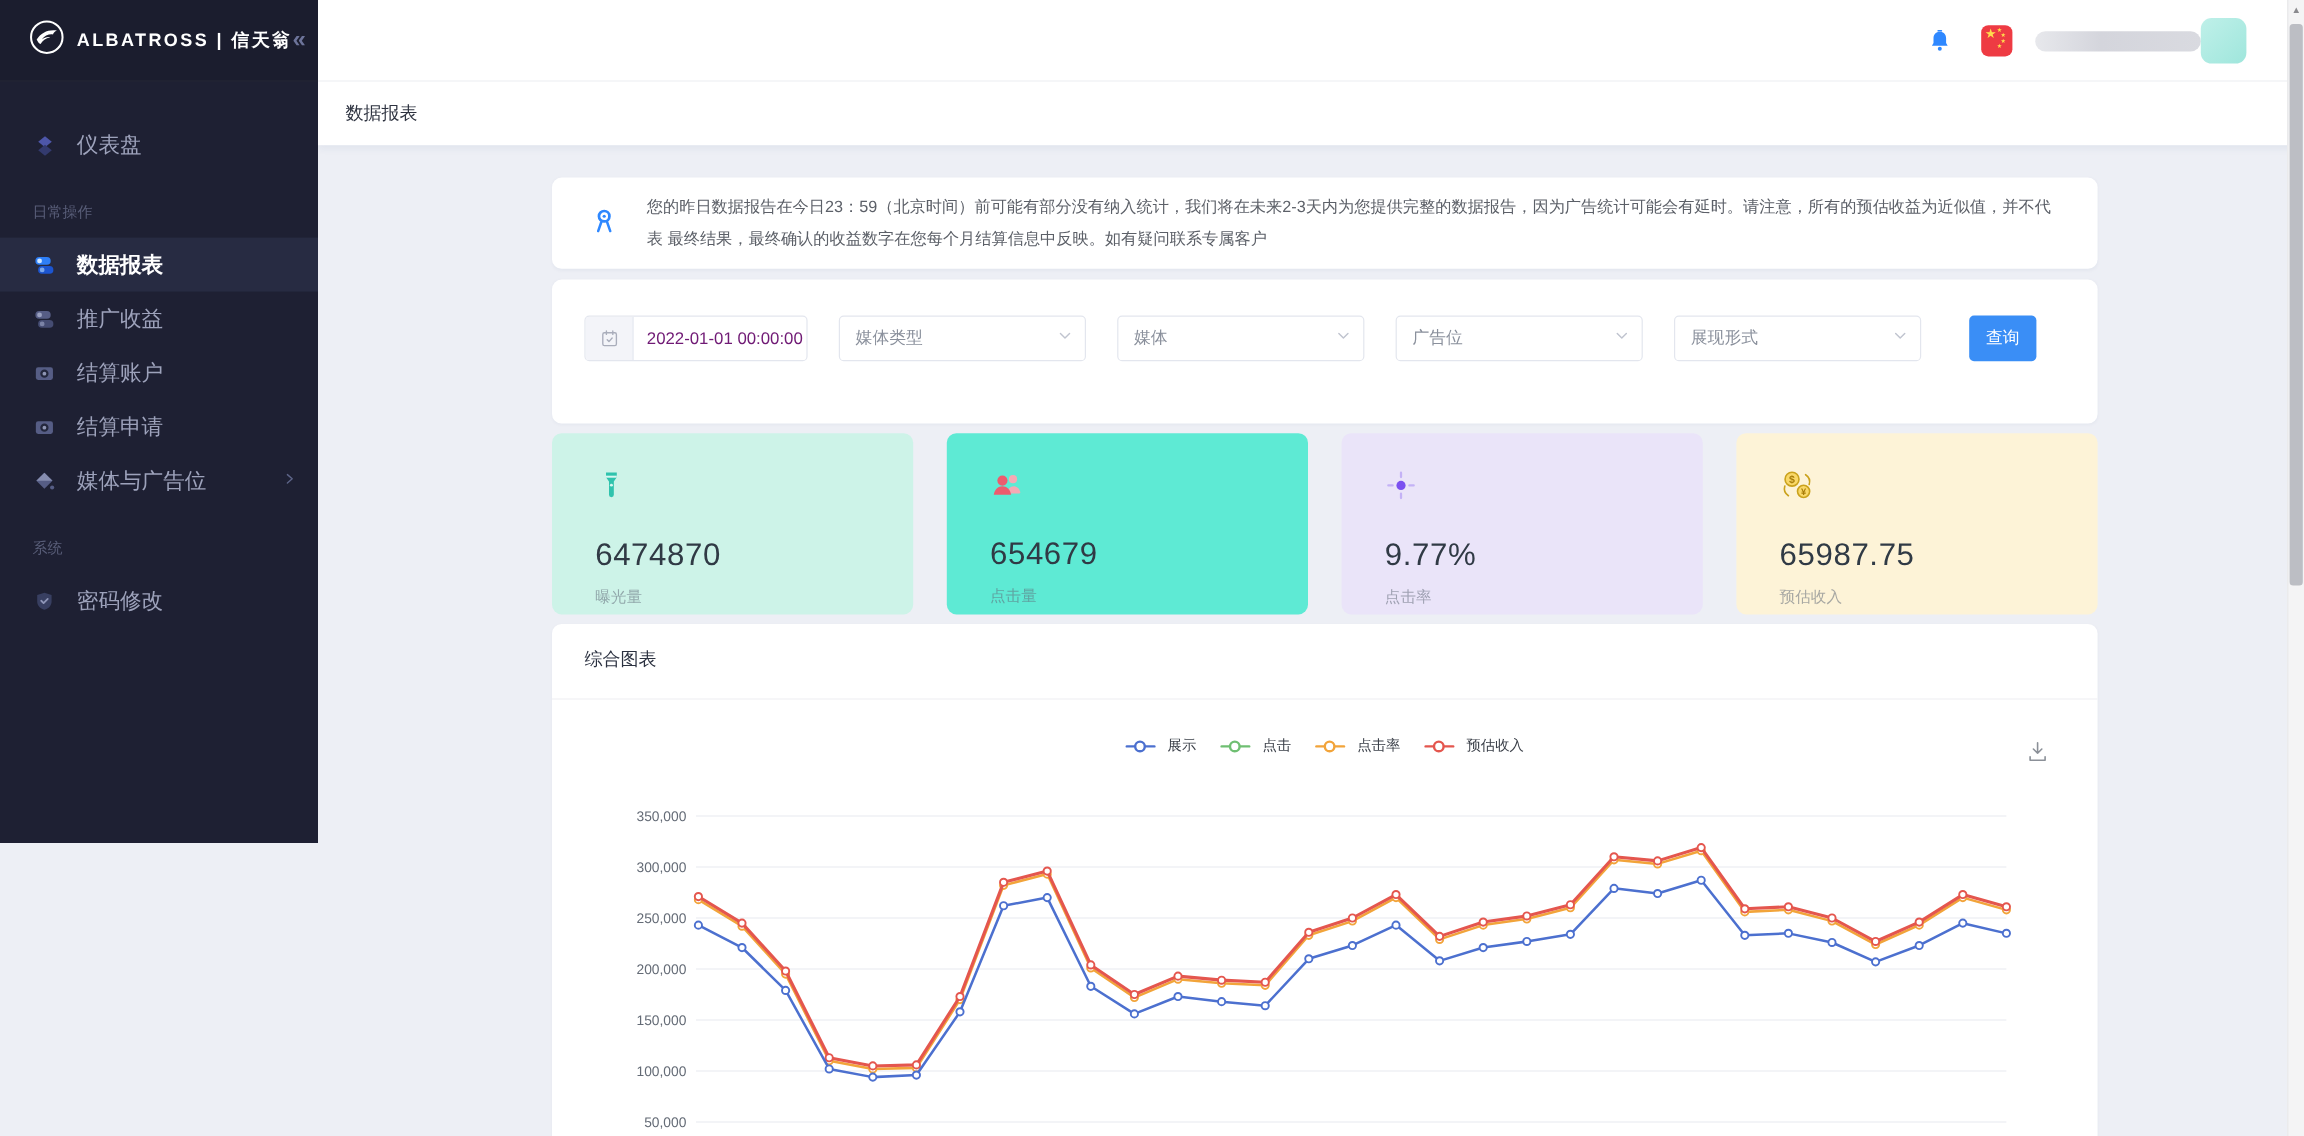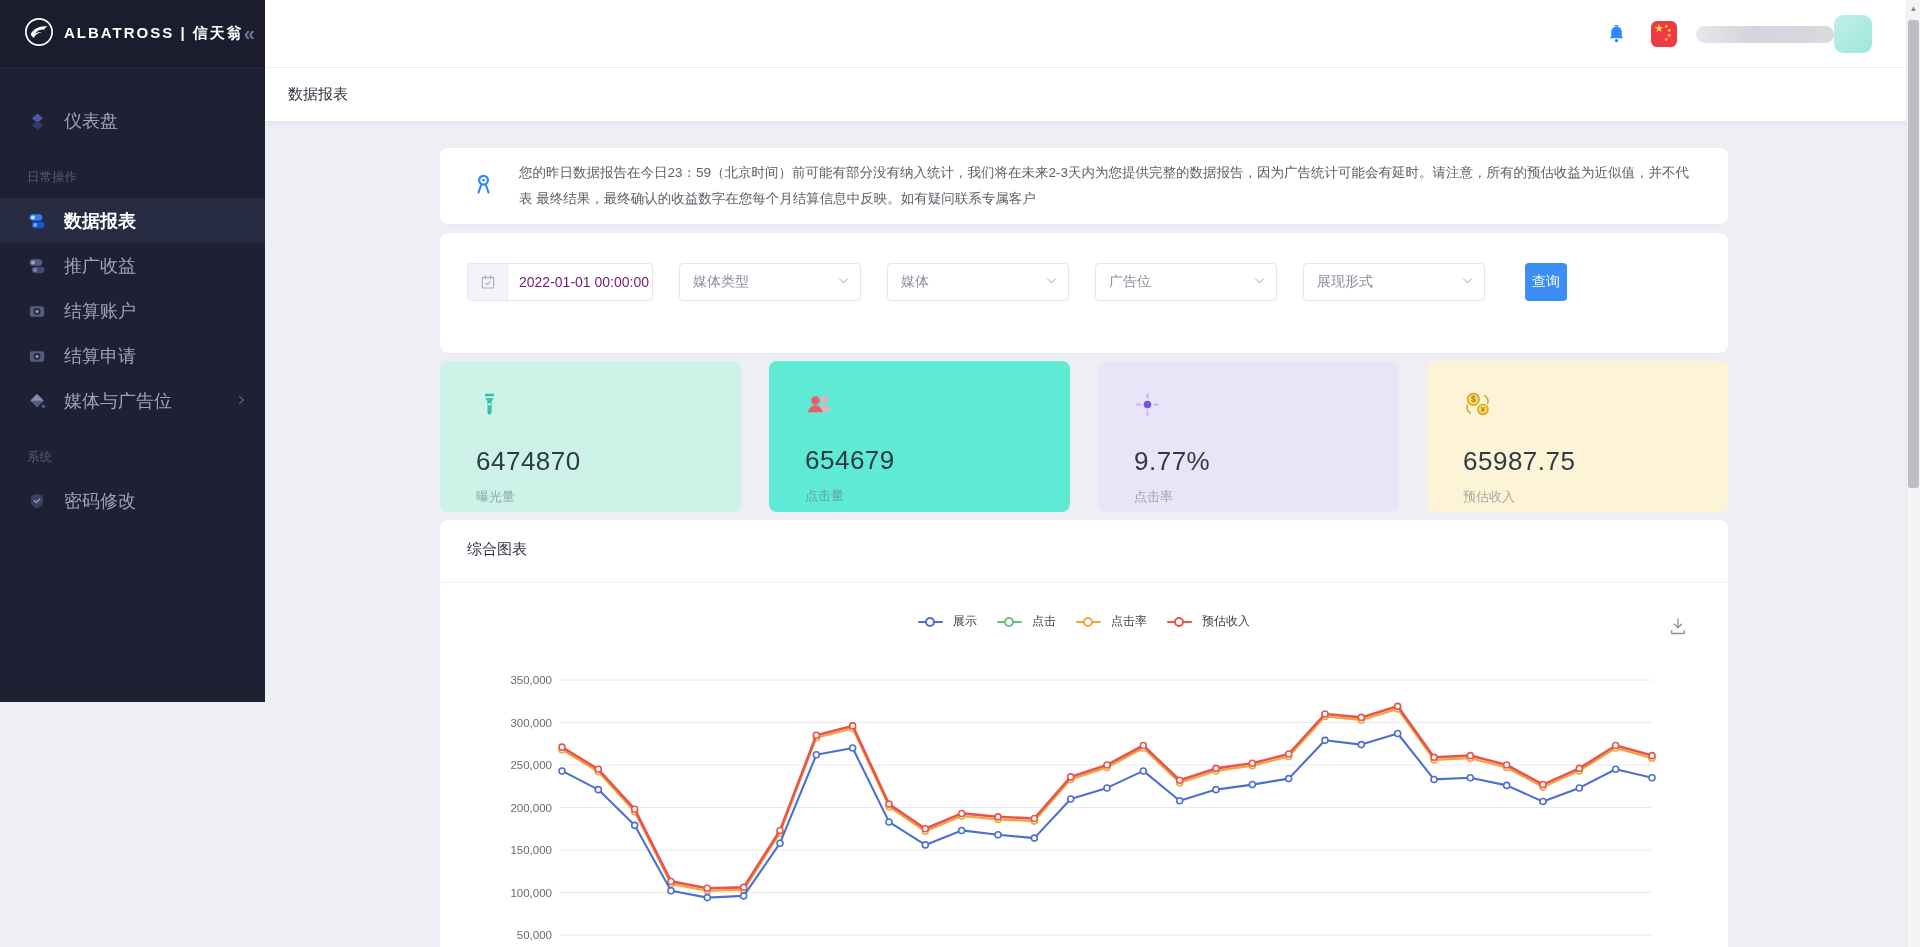--- a/index.html
+++ b/index.html
@@ -35,39 +35,39 @@
   .name-blur { width:138px; height:17px; border-radius:9px;
     background:linear-gradient(90deg,#e7e8ec 0%,#d4d5dc 40%,#d9dae0 100%); }
   .avatar { width:38px; height:38px; border-radius:9px;
     background:linear-gradient(135deg,#bff0e9 0%,#9fe6dc 100%); margin-left:0; cursor:pointer; }
   .breadcrumb-bar { position:fixed; left:265px; right:0; top:68px; height:53px;
     background:#fff; display:flex; align-items:center; padding-left:23px;
     box-shadow:0 3px 6px rgba(40,60,120,.06); z-index:19; }
   .breadcrumb { font-size:15px; color:#2e3340; }
 
   
-  .content { position:absolute; left:265px; top:121px; right:0; bottom:0; }
+  .content { position:absolute; left:265px; top:121px; right:0; bottom:0;padding-left:20px; }
   .inner { width:1288px; margin-left:175px; padding-top:27px; }
   .card { background:#fff; border-radius:8px; box-shadow:0 1px 3px rgba(30,40,90,.04); }
 
   .notice { height:76px; display:flex; align-items:center; padding:0 30px 0 34px; gap:26px; }
   .notice-text { font-size:13.5px; color:#5c6068; line-height:26px; }
 
   .filter-card { height:120px; margin-top:9px; padding:30px 0 0 27px;
     display:flex; gap:26px; align-items:flex-start; }
   .date-box { width:186px; height:38px; border:1px solid #e3e6ee; border-radius:4px;
     display:flex; overflow:hidden; background:#fff; cursor:pointer; }
   .date-prefix { width:40px; background:#f3f4f9; border-right:1px solid #e7e9f0;
     display:flex; align-items:center; justify-content:center; flex:none; }
   .date-value { flex:1; display:flex; align-items:center; padding-left:11px;
     font-size:14px; color:#701a75; white-space:nowrap; overflow:hidden; }
-  .select { width:182px; height:38px; border:1px solid #e3e6ee; border-radius:4px;
+  .select { width:206px; height:38px; border:1px solid #e3e6ee; border-radius:4px;
     display:flex; align-items:center; padding:0 10px 0 13px; cursor:pointer; background:#fff; }
   .select .sel-label { flex:1; font-size:14px; color:#8a909c; }
-  .btn-search { width:42px; height:38px; margin-left:14px; background:#3a8ef6; color:#fff;
+  .btn-search { width:56px; height:38px; margin-left:14px; background:#3a8ef6; color:#fff;
     font-size:14px; border:none; border-radius:4px; cursor:pointer; }
 
   .stats { margin-top:8px; display:grid; grid-template-columns:repeat(4,1fr); gap:28px; }
   .stat-card { height:151px; border-radius:8px; padding:30px 20px 0 36px; cursor:default; }
   .stat-value { margin-top:24px; font-size:26px; font-weight:400; color:#303a45; letter-spacing:.5px; }
   .stat-label { margin-top:11px; font-size:13px; color:rgba(96,105,120,.55); }
 
   .chart-card { margin-top:8px; height:600px; position:relative; }
   .chart-title { position:absolute; top:20px; left:27px; font-size:15px; color:#2b3140; }
   .chart-divider { position:absolute; top:62px; left:0; right:0; height:1px; background:#f0f1f4; }

